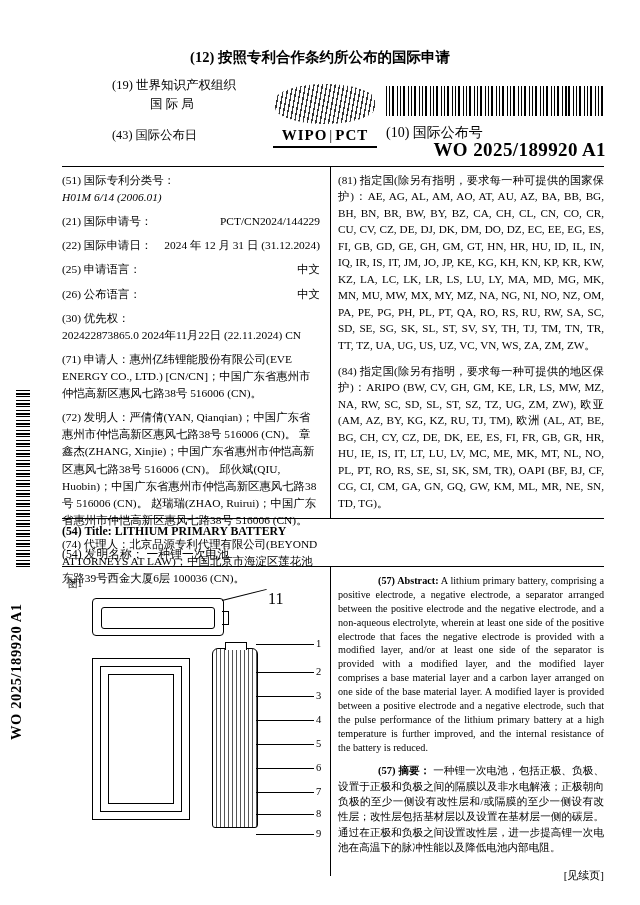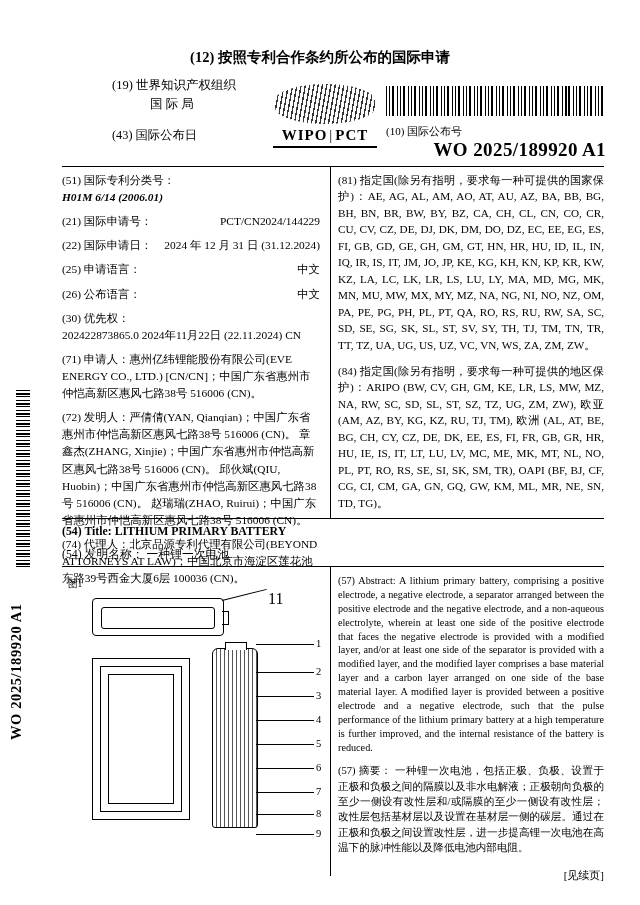--- a/index.html
+++ b/index.html
@@ -112,21 +112,21 @@
     width: 218px;
     height: 30px;
     background: repeating-linear-gradient(to right,
       #000 0px, #000 1px, #fff 1px, #fff 3px,
       #000 3px, #000 4.5px, #fff 4.5px, #fff 6px,
       #000 6px, #000 8px, #fff 8px, #fff 11px);
   }
   .pubno-label {
     position: absolute;
     left: 386px; top: 124px;
-    font-size: 11px;
+    font-size: 14px;
   }
   .pubno {
     position: absolute;
     left: 386px; top: 139px;
     width: 220px;
     text-align: right;
     font-size: 19px;
     font-weight: bold;
     letter-spacing: 0.4px;
   }
@@ -155,22 +155,22 @@
   .colR {
     position: absolute;
     left: 338px;
     top: 172px;
     width: 266px;
     font-size: 11.2px;
     line-height: 1.47;
   }
   .fld { margin-bottom: 7px; }
   .fld .num { font-weight: normal; }
-  .ital { font-style: italic; font-weight: bold; }
-  .b { font-weight: normal; }
+  .ital { font-style: italic; font-weight: normal; }
+  .b { font-weight: bold; margin-left: 40px; }
   .kv { display: flex; }
   .kv .k { flex: 0 0 auto; }
   .kv .v { margin-left: auto; }
 
   
   .title-block {
     position: absolute;
     left: 62px;
     top: 524px;
     width: 542px;

